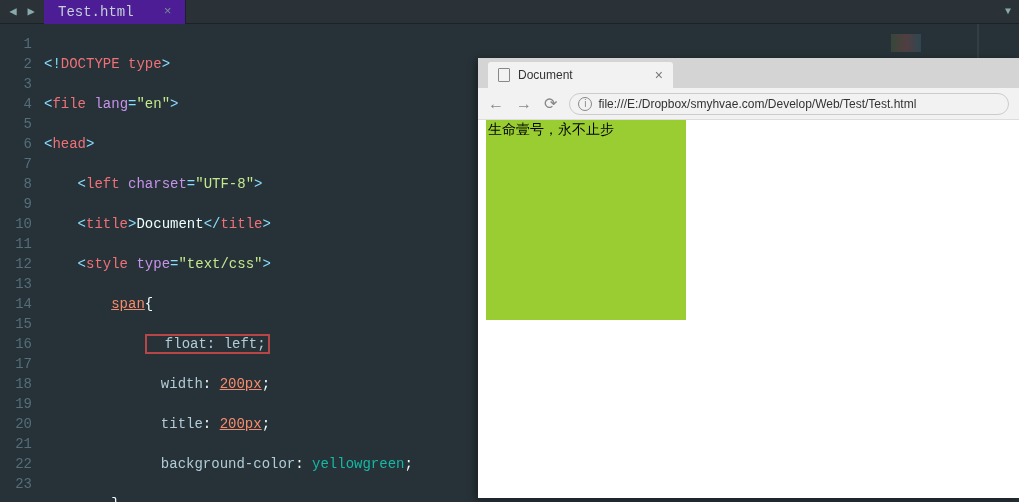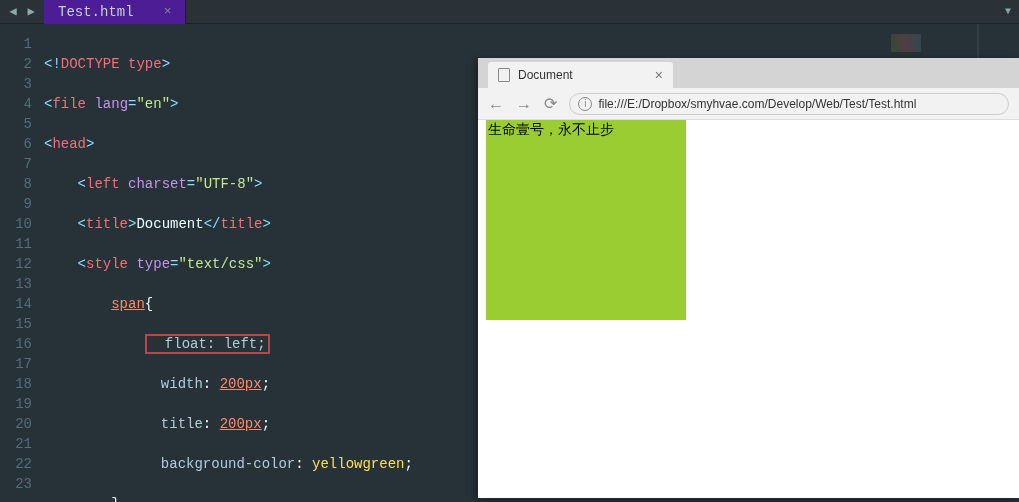--- a/index.html
+++ b/index.html
@@ -78,21 +78,21 @@
   white-space: pre;
 }
 
 
 .tag-br   { color: #89ddff; }  
 .tag-name { color: #f07178; }  
 .attr-name{ color: #c792ea; }
 .attr-val { color: #c3e88d; }
 .text     { color: #eeffff; }
 .prop     { color: #b2ccd6; margin-left: 16px; }
-.val      { color: #fde047; }
+.val      { color: #14b8a6; }
 .kw       { color: #f78c6c; text-decoration: underline; }
 
 .hl-box {
   border: 2px solid #b94646;
   padding: 0 2px;
   display: inline-block;
   line-height: 16px;
 }
 
 

